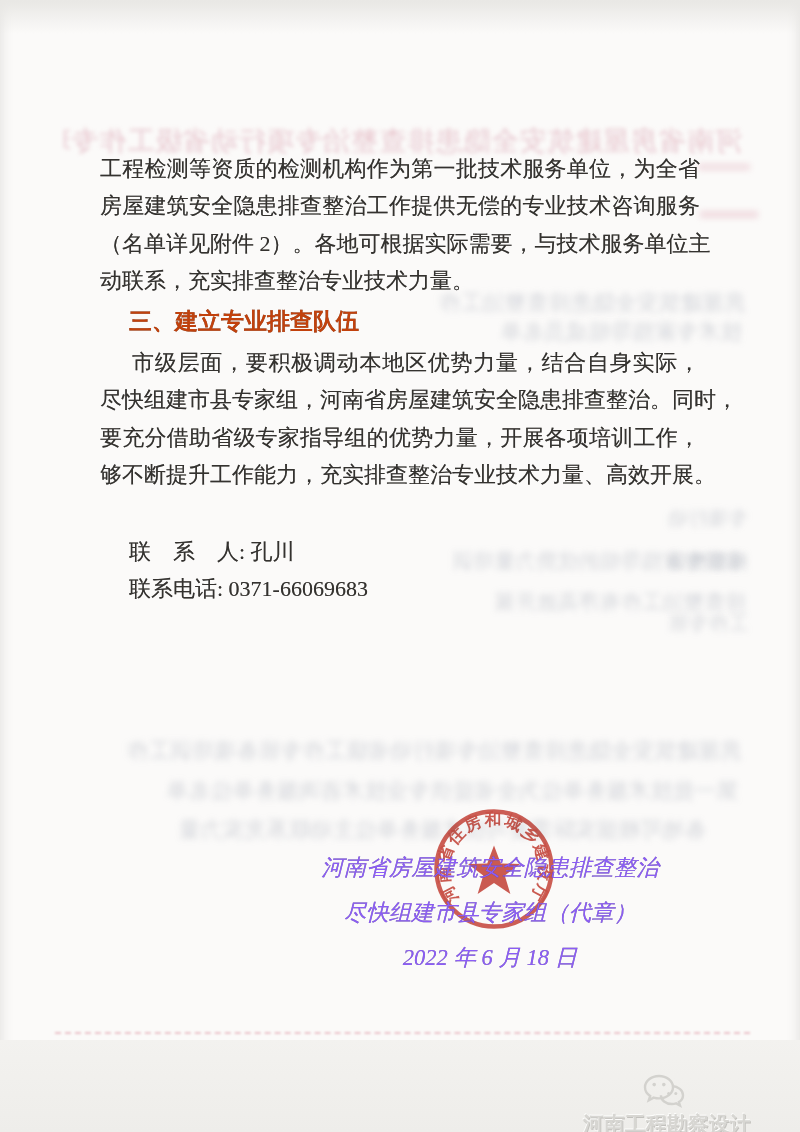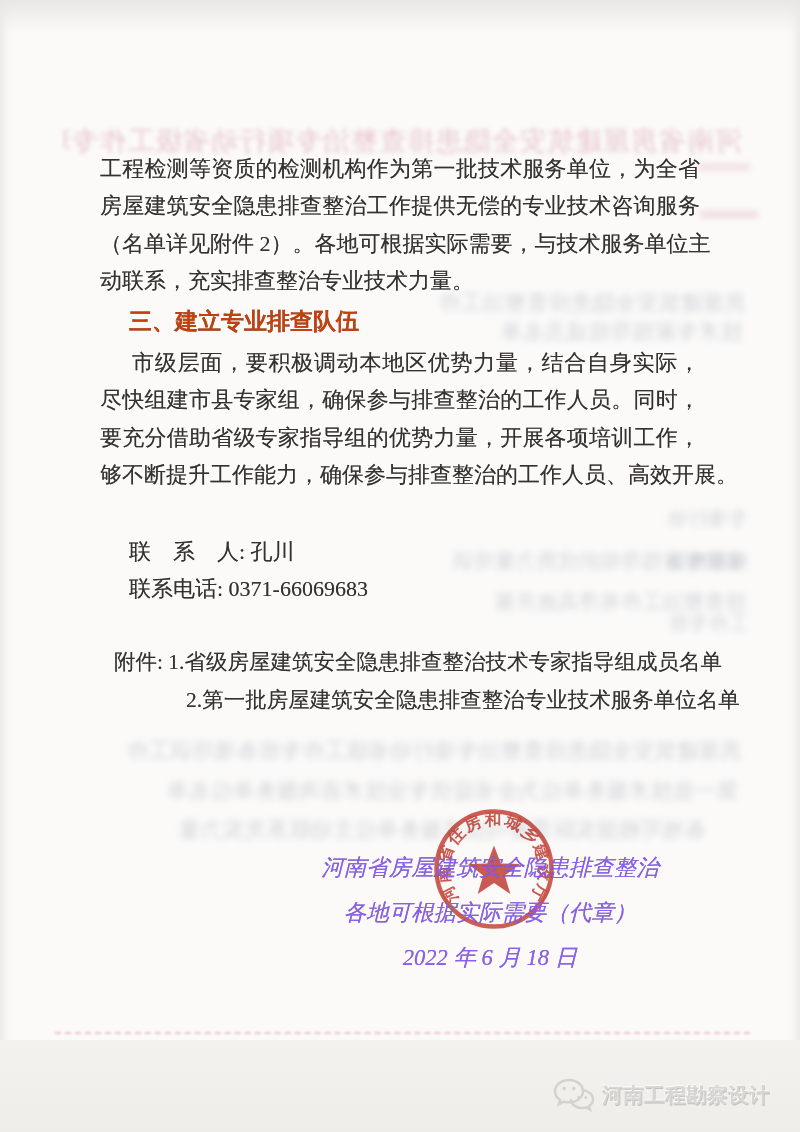--- a/index.html
+++ b/index.html
@@ -59,21 +59,21 @@
   .bleed.pink{color:rgba(205,125,145,.42);filter:blur(2.2px);}
   .bleed.gray{color:rgba(118,128,150,.30);filter:blur(3px);}
   .pink-dashes{
     position:absolute;left:55px;top:1032px;width:695px;height:0;
     border-top:2.5px dashed rgba(222,152,162,.55);filter:blur(1.2px);
   }
   .pink-smudge{position:absolute;background:rgba(220,150,165,.30);filter:blur(3px);}
   
   .watermark{
     position:absolute;left:552px;top:1072px;width:230px;height:46px;z-index:4;
-    display:flex;align-items:center;
+    display:flex;align-items:center;flex-direction:column;
   }
   .wm-text{
     font-size:20.5px;font-weight:bold;letter-spacing:.5px;color:#d7d6d2;
     text-shadow:-0.6px -0.6px 0 #fdfdfc, .7px .7px 0 #c2c1bd;
     font-family:"Liberation Sans","DejaVu Sans",sans-serif;white-space:nowrap;
   }
   .wm-icon{margin-right:6px;flex:0 0 auto;}
 </style>
 </head>
 <body>
@@ -105,47 +105,43 @@
     <div class="line">（名单详见附件 2）。各地可根据实际需要，与技术服务单位主</div>
     <div class="line end">动联系，充实排查整治专业技术力量。</div>
   </div>
 
   <div class="tblock" style="left:100px;top:302px;">
     <div class="heading">三、建立专业排查队伍</div>
   </div>
 
   <div class="tblock" style="left:100px;top:344px;">
     <div class="line indent">市级层面，要积极调动本地区优势力量，结合自身实际，</div>
-    <div class="line">尽快组建市县专家组，确保参与排查整治的工作人员。同时，</div>
+    <div class="line">尽快组建市县专家组，河南省房屋建筑安全隐患排查整治。同时，</div>
     <div class="line">要充分借助省级专家指导组的优势力量，开展各项培训工作，</div>
-    <div class="line">够不断提升工作能力，确保参与排查整治的工作人员、高效开展。</div>
+    <div class="line">够不断提升工作能力，充实排查整治专业技术力量、高效开展。</div>
   </div>
 
   <div class="tblock contact" style="left:100px;top:533px;">
     <div class="line">联　系　人: 孔川</div>
     <div class="line">联系电话: 0371-66069683</div>
   </div>
 
-  <div class="tblock attach" style="left:100px;top:644px;width:660px;">
-    <div class="aline l1">附件: 1.省级房屋建筑安全隐患排查整治技术专家指导组成员名单</div>
-    <div class="aline l2">2.第一批房屋建筑安全隐患排查整治专业技术服务单位名单</div>
-  </div>
 
   <svg class="seal" viewBox="0 0 200 200">
     <circle cx="100" cy="100" r="71" fill="none" stroke="#c43a2f" stroke-width="5.5" opacity=".92"></circle>
     <path id="sealArc" d="M 52,130 A 56,56 0 1 1 148,130" fill="none"></path>
     <text font-size="20.5" fill="#c43a2f" letter-spacing="2.5" font-family="'Liberation Serif','DejaVu Serif',serif" font-weight="bold" opacity=".95">
       <textPath href="#sealArc" startOffset="50%" text-anchor="middle">河南省住房和城乡建设厅</textPath>
     </text>
     <polygon fill="#c43a2f" opacity=".95" points="100,71 108.4,93.2 132.1,93.7 113.3,108.1 120.2,130.8 100,117.3 79.8,130.8 86.7,108.1 67.9,93.7 91.6,93.2"></polygon>
   </svg>
 
   <div class="signature">
     <div class="sline">河南省房屋建筑安全隐患排查整治</div>
-    <div class="sline">各地可根据实际需要（代章）</div>
+    <div class="sline">尽快组建市县专家组（代章）</div>
     <div class="sline">2022 年 6 月 18 日</div>
   </div>
 
   <div class="pink-dashes"></div>
 
   <div class="bottom-band"></div>
 
   <div class="watermark">
     <svg class="wm-icon" width="44" height="38" viewBox="0 0 44 38">
       <g fill="none" stroke="#d3d2ce" stroke-width="2.4">

